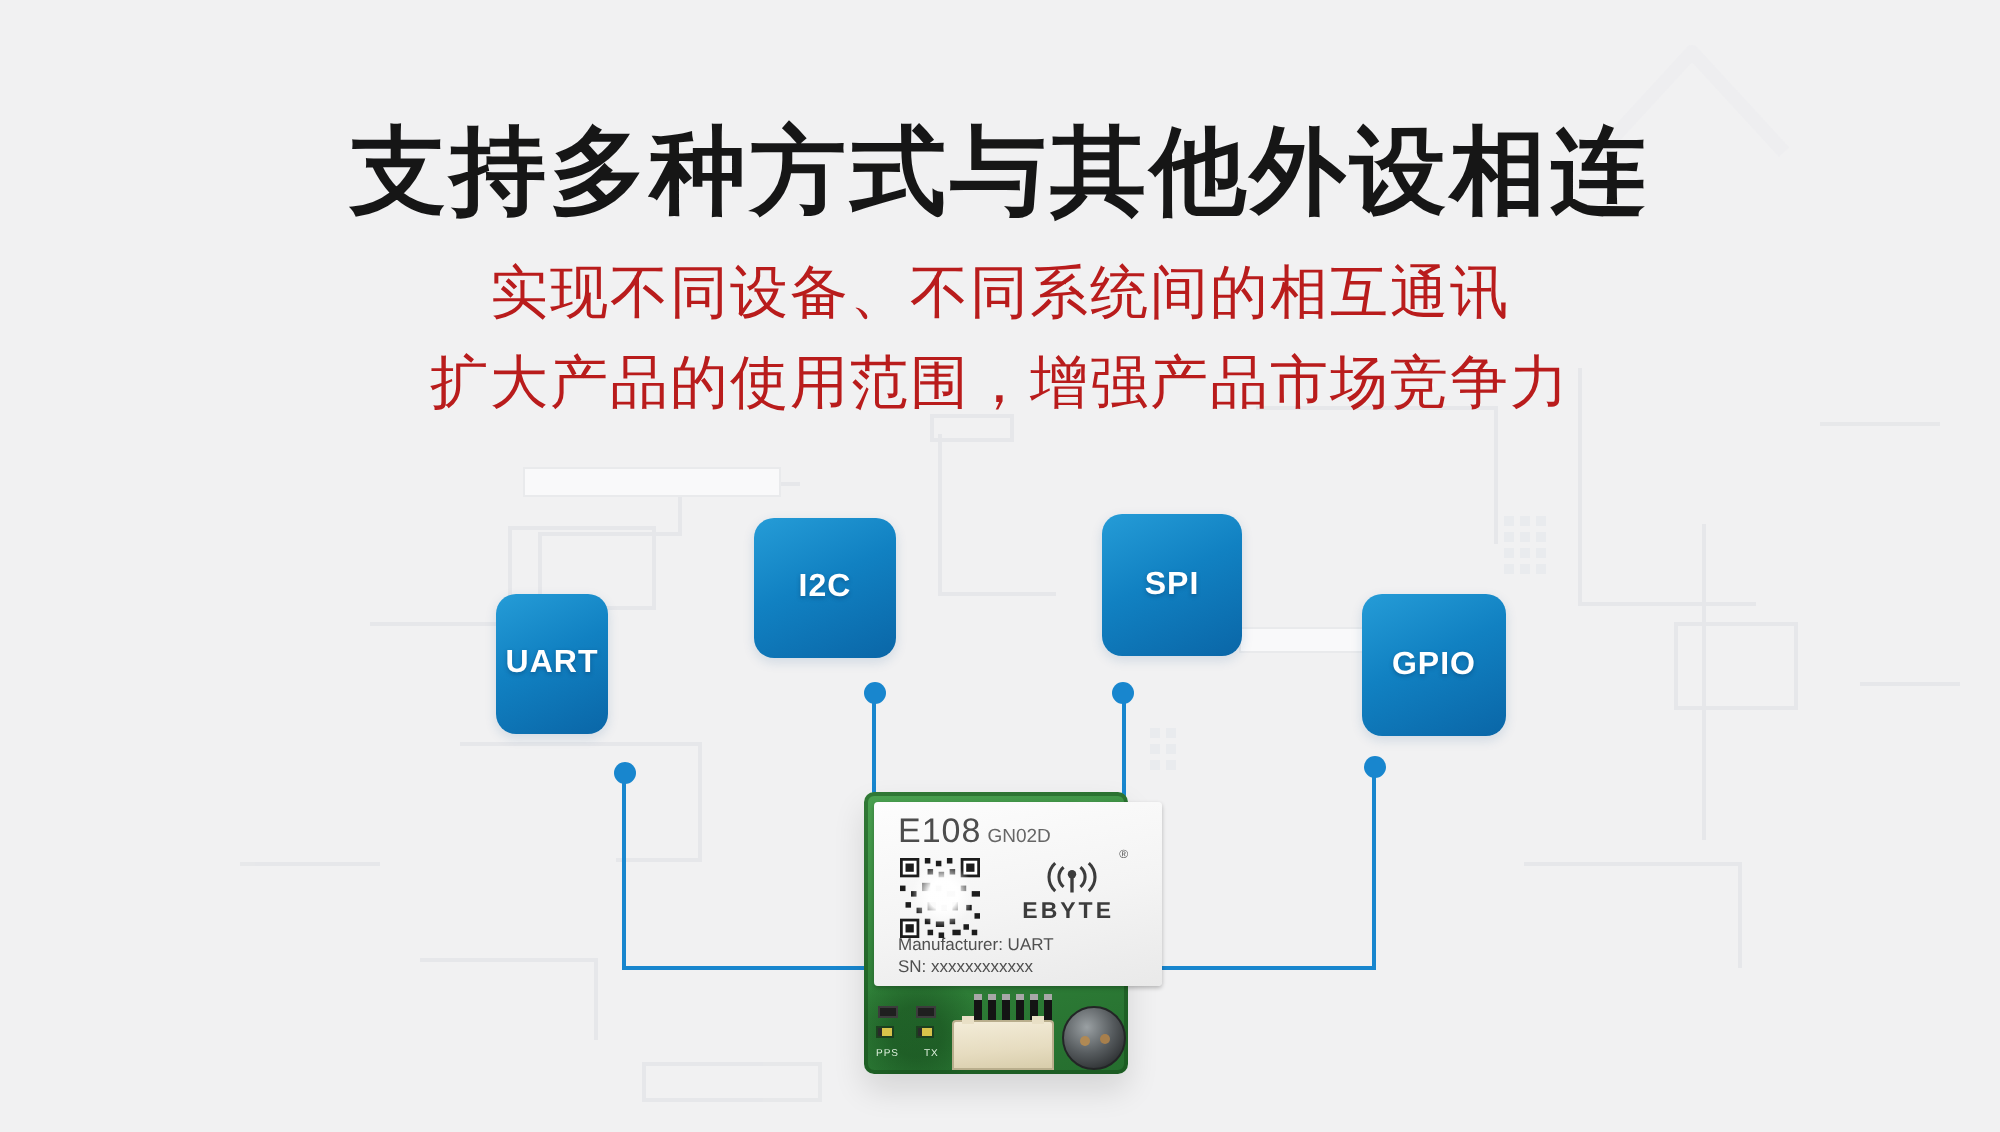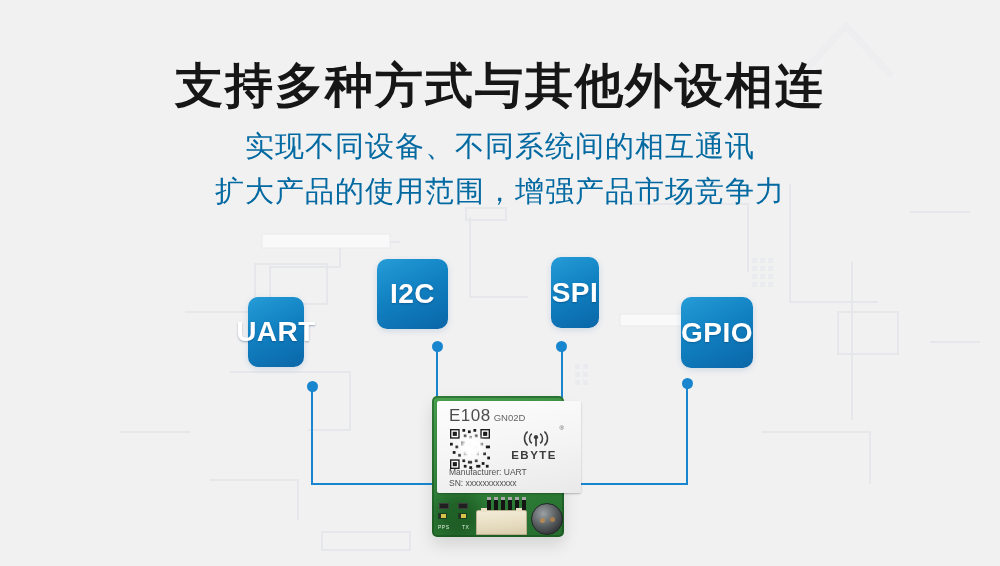--- a/index.html
+++ b/index.html
@@ -11,37 +11,37 @@
   .bg-pattern { position:absolute; left:0; top:0; width:1000px; height:566px; z-index:0; }
 
   
   .title {
     position:absolute; left:0; top:42px; width:1000px;
     text-align:center; font-size:48px; font-weight:700; color:#161616;
     letter-spacing:2px; z-index:5;
   }
   .subtitle {
     position:absolute; left:0; width:1000px; text-align:center;
-    font-size:29px; font-weight:400; color:#0369a1; letter-spacing:1px; z-index:5;
+    font-size:29px; font-weight:400; color:#b91c1c; letter-spacing:1px; z-index:5;
   }
   .subtitle.l1 { top:115px; }
   .subtitle.l2 { top:160px; }
 
   
   .iface {
     position:absolute; z-index:4; border-radius:10px;
     background:linear-gradient(155deg,#259cd7 0%,#1181c2 45%,#0a66a7 100%);
     display:flex; align-items:center; justify-content:center;
-    color:#fff; font-weight:700; font-size:28px; letter-spacing:.5px;
+    color:#fff; font-weight:700; font-size:16px; letter-spacing:.5px;
     text-shadow:0 1px 2px rgba(0,40,80,.35);
     box-shadow:0 2px 6px rgba(20,80,140,.15);
   }
   .iface.uart { left:248px; top:285px; width:56px; height:70px; }
   .iface.i2c  { left:377px; top:247px; width:71px; height:70px; }
-  .iface.spi  { left:551px; top:245px; width:48px; height:71px; }
+  .iface.spi  { left:551px; top:245px; width:70px; height:71px; }
   .iface.gpio { left:681px; top:285px; width:72px; height:71px; }
 
   
   .dot { position:absolute; width:11px; height:11px; border-radius:50%; background:#1886ce; z-index:2; }
   .dot.uart { left:307px; top:369px; }
   .dot.i2c  { left:432px; top:329px; }
   .dot.spi  { left:556px; top:329px; }
   .dot.gpio { left:682px; top:366px; }
   .cline { position:absolute; background:#1886ce; z-index:1; }
   .cline.uart-v { left:311px; top:377px; width:2px;  height:96px; }

